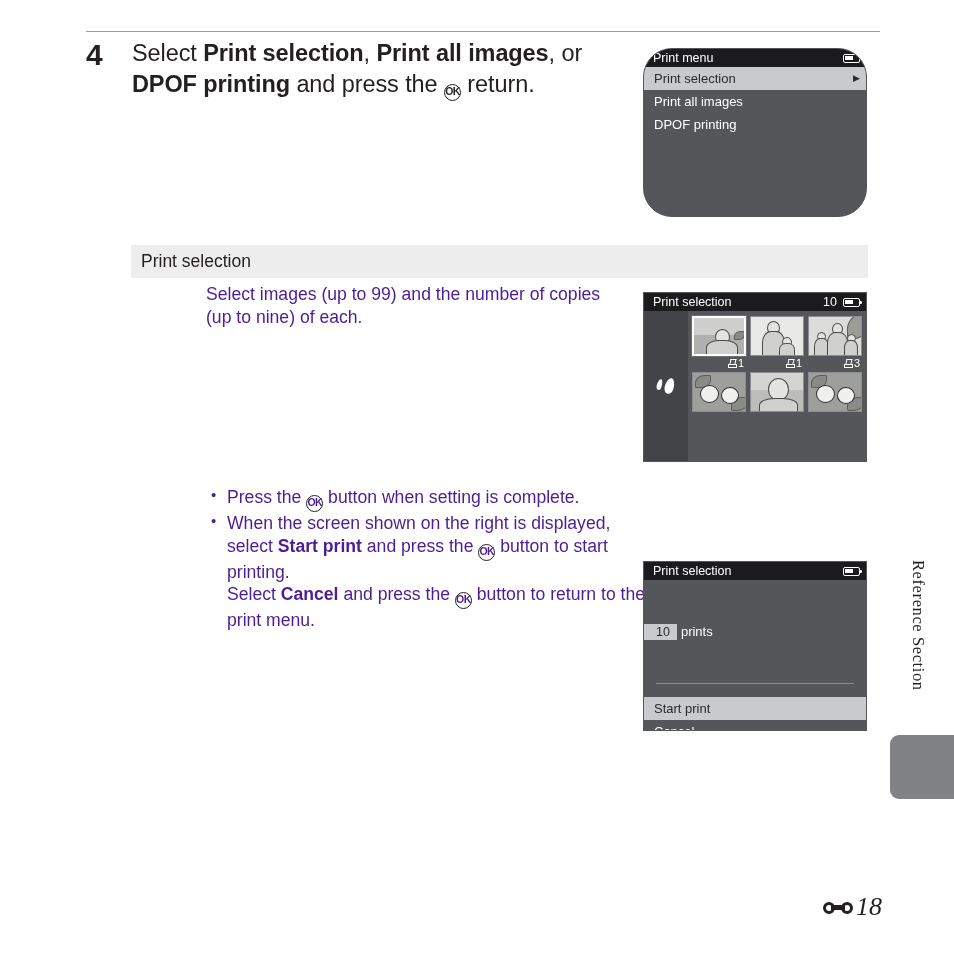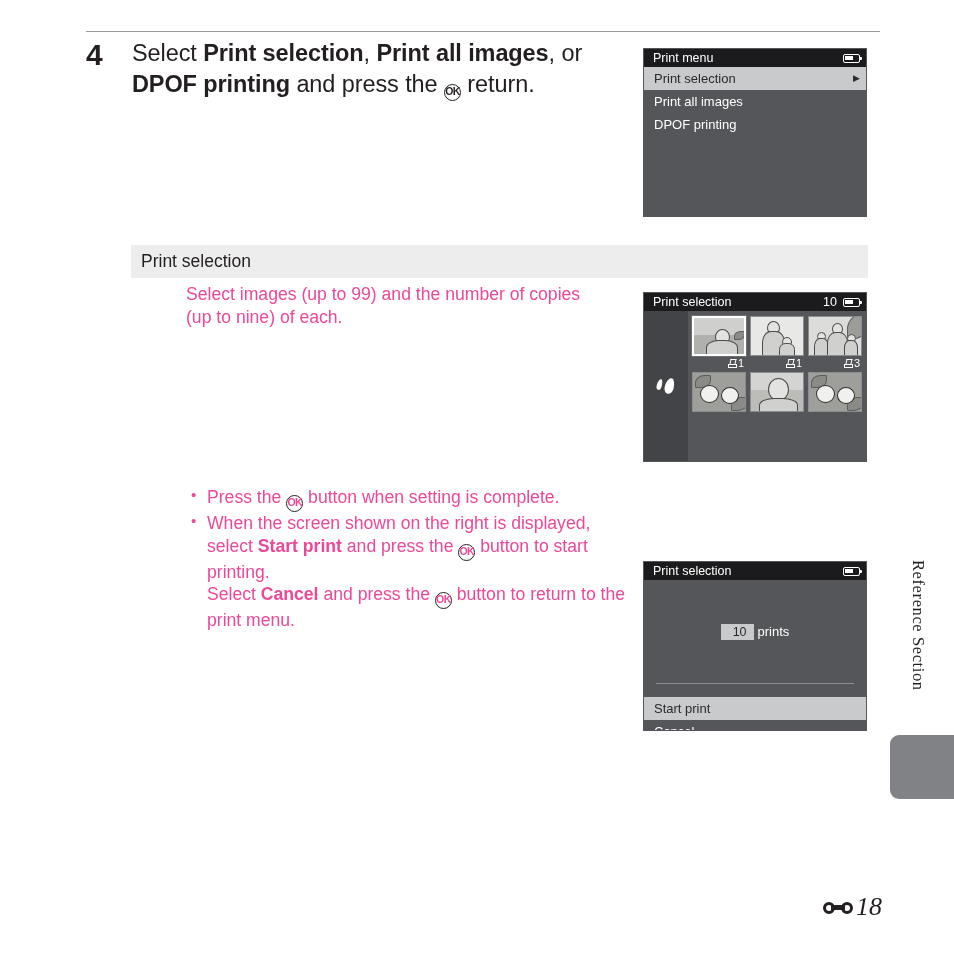--- a/index.html
+++ b/index.html
@@ -68,26 +68,26 @@
   }
   .section-band .t {
     font-size: 17.5px;
     padding-left: 10px;
     color: #231f20;
   }
 
   
   .body-copy {
     position: absolute;
-    left: 186px;
+    left: 206px;
     top: 283px;
     width: 420px;
     font-size: 17.6px;
     line-height: 1.285;
-    color: #ec4899;
+    color: #4c1d95;
   }
   .body-copy.wide { width: 660px; }
   .para { margin: 0 0 2px 0; }
   ul.bullets {
     list-style: none;
     margin: 0;
     padding: 0;
   }
   ul.bullets li {
     position: relative;
@@ -227,21 +227,21 @@
   .batt::after {
     content: "";
     position: absolute;
     right: -3.2px; top: 2px;
     width: 2.2px; height: 3.2px;
     background: #ffffff;
     border-radius: 0 1px 1px 0;
   }
 
   
-  #screen-print-menu { left: 643px; top: 48px; width: 224px; height: 169px; }
+  #screen-print-menu { left: 643px; top: 48px; width: 224px; height: 169px; border-radius: 29px; }
   .menu-row {
     height: 23px;
     display: flex;
     align-items: center;
     padding: 0 6px 0 10px;
     color: #ffffff;
     font-size: 13px;
     box-sizing: border-box;
   }
   .menu-row.sel {
@@ -347,21 +347,20 @@
     transform: skewX(-12deg);
   }
 
   
   #screen-print-confirm { left: 643px; top: 561px; width: 224px; height: 170px; }
   .pc-body { height: 152px; position: relative; }
   .pc-prints {
     position: absolute;
     left: 0; right: 0;
     top: 44px;
-    text-align: center;
     color: #ffffff;
     font-size: 13px;
   }
   .pc-prints .num {
     display: inline-block;
     background: #c9cacc;
     color: #2a2a2c;
     padding: 1px 7px 1px 12px;
     margin-right: 4px;
     font-size: 12.5px;

